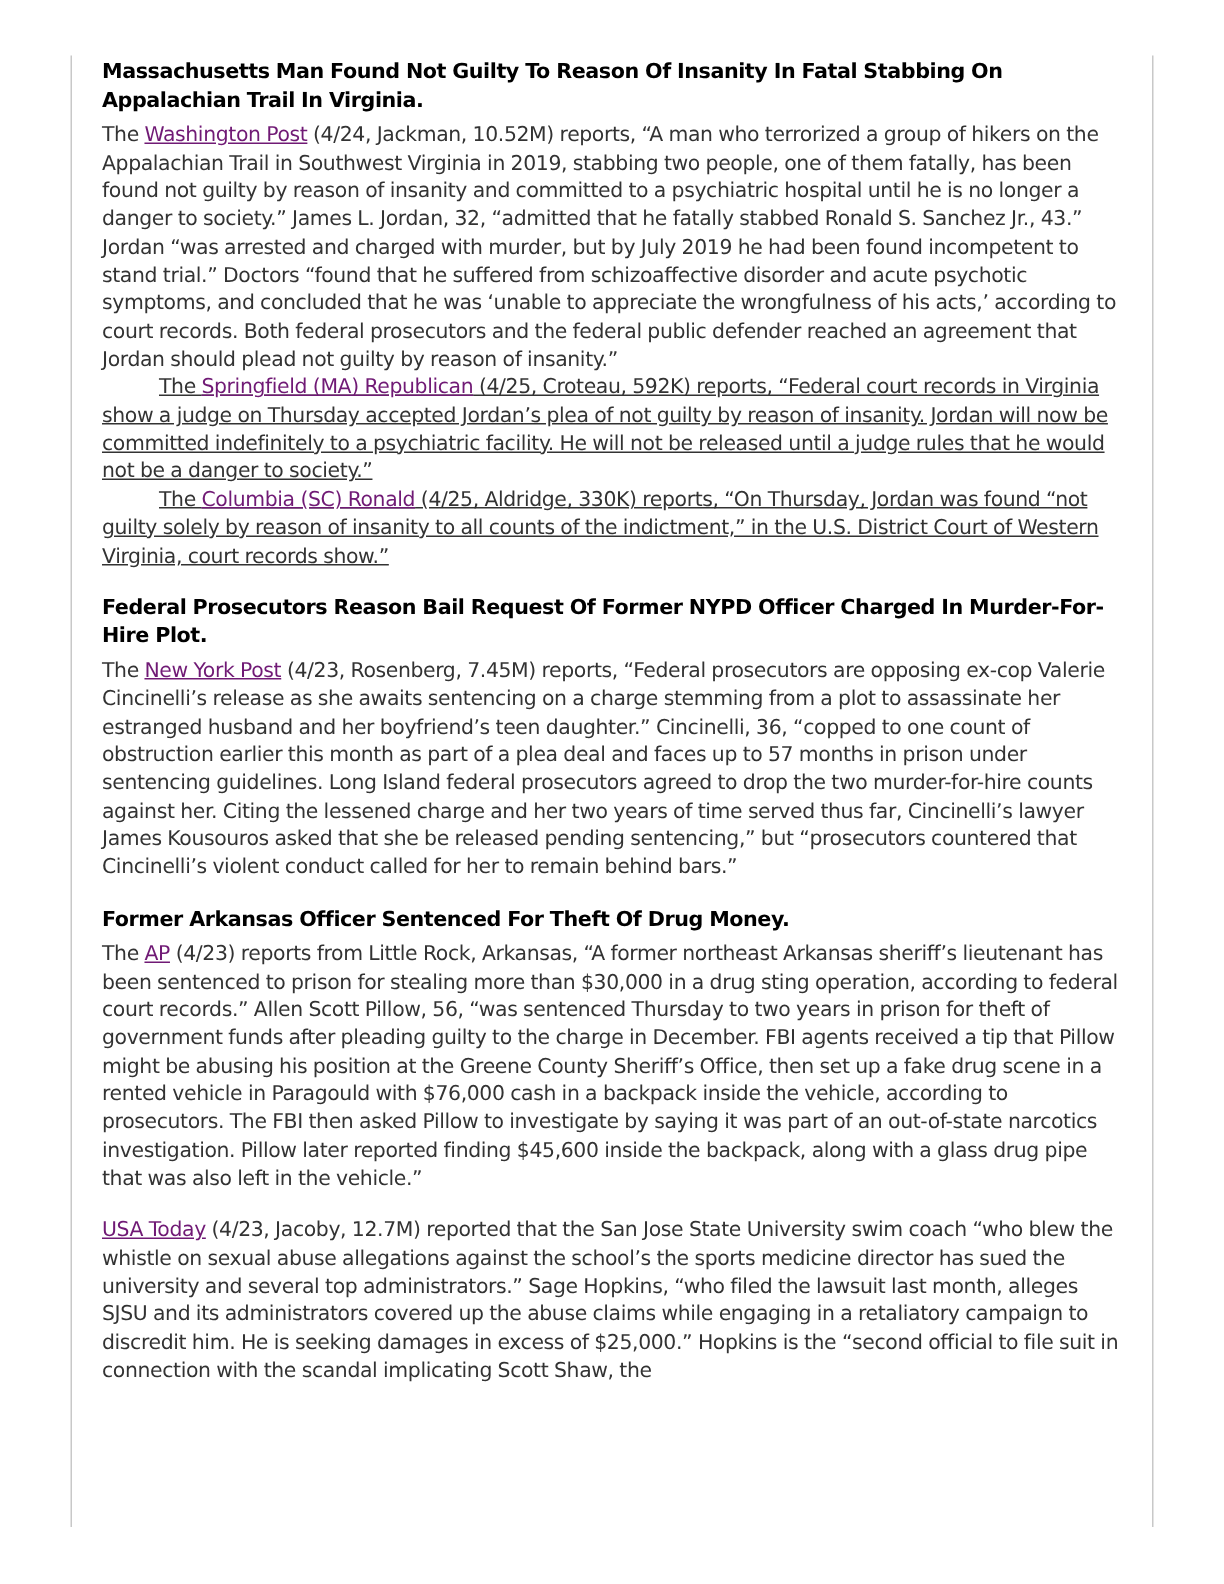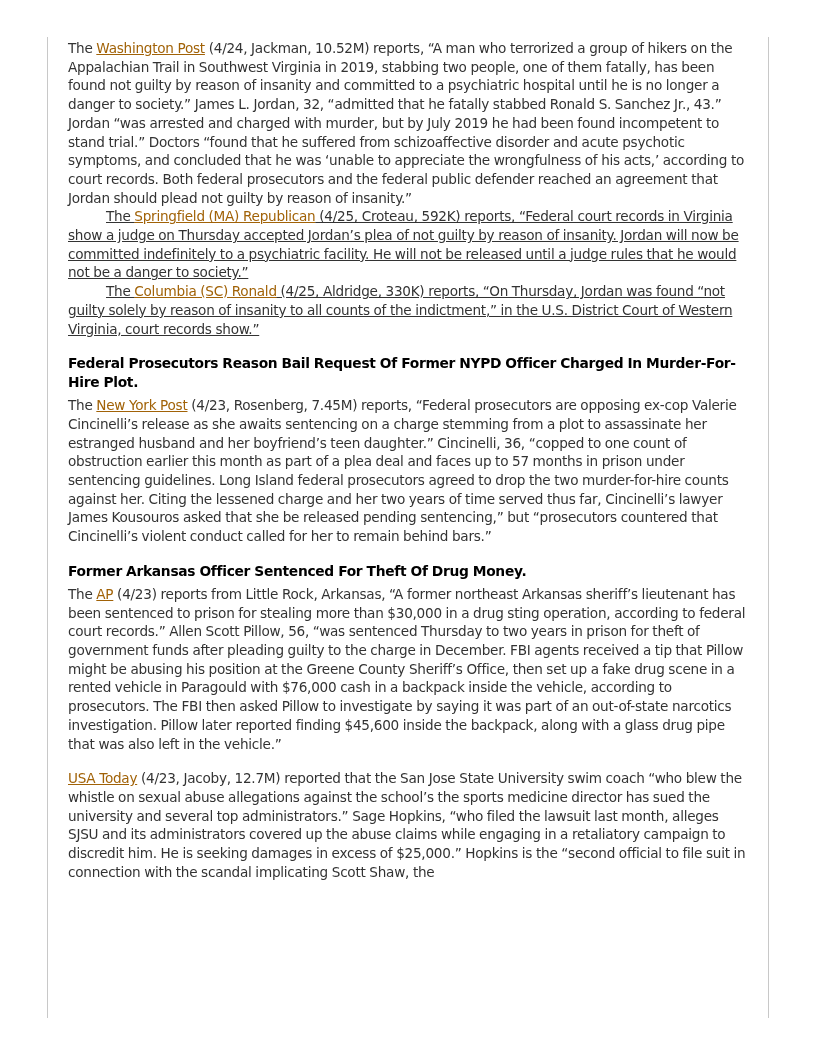--- a/index.html
+++ b/index.html
@@ -47,31 +47,32 @@
     letter-spacing: -0.3px;
   }
   .para {
     margin: 0;
   }
   .para.indent {
     text-indent: 38px;
     text-decoration: underline;
   }
   a.src {
-    color: #a16207;
+    color: #701a75;
     text-decoration: underline;
   }
 </style>
 </head>
 <body>
 
 <div class="frame">
   <div class="content">
 
     <div class="article" style="padding-top:2px;">
+      <div class="headline">Massachusetts Man Found Not Guilty To Reason Of Insanity In Fatal Stabbing On Appalachian Trail In Virginia.</div>
       <p class="para"><span>The </span><a class="src" href="#">Washington Post</a><span> (4/24, Jackman, 10.52M) reports, “A man who terrorized a group of hikers on the Appalachian Trail in Southwest Virginia in 2019, stabbing two people, one of them fatally, has been found not guilty by reason of insanity and committed to a psychiatric hospital until he is no longer a danger to society.” James L. Jordan, 32, “admitted that he fatally stabbed Ronald S. Sanchez Jr., 43.” Jordan “was arrested and charged with murder, but by July 2019 he had been found incompetent to stand trial.” Doctors “found that he suffered from schizoaffective disorder and acute psychotic symptoms, and concluded that he was ‘unable to appreciate the wrongfulness of his acts,’ according to court records. Both federal prosecutors and the federal public defender reached an agreement that Jordan should plead not guilty by reason of insanity.”</span></p>
       <p class="para indent"><span>The </span><a class="src" href="#">Springfield (MA) Republican</a><span> (4/25, Croteau, 592K) reports, “Federal court records in Virginia show a judge on Thursday accepted Jordan’s plea of not guilty by reason of insanity. Jordan will now be committed indefinitely to a psychiatric facility. He will not be released until a judge rules that he would not be a danger to society.”</span></p>
       <p class="para indent"><span>The </span><a class="src" href="#">Columbia (SC) Ronald</a><span> (4/25, Aldridge, 330K) reports, “On Thursday, Jordan was found “not guilty solely by reason of insanity to all counts of the indictment,” in the U.S. District Court of Western Virginia, court records show.”</span></p>
     </div>
 
     <div class="article">
       <div class="headline">Federal Prosecutors Reason Bail Request Of Former NYPD Officer Charged In Murder-For-Hire Plot.</div>
       <p class="para"><span>The </span><a class="src" href="#">New York Post</a><span> (4/23, Rosenberg, 7.45M) reports, “Federal prosecutors are opposing ex-cop Valerie Cincinelli’s release as she awaits sentencing on a charge stemming from a plot to assassinate her estranged husband and her boyfriend’s teen daughter.” Cincinelli, 36, “copped to one count of obstruction earlier this month as part of a plea deal and faces up to 57 months in prison under sentencing guidelines. Long Island federal prosecutors agreed to drop the two murder-for-hire counts against her. Citing the lessened charge and her two years of time served thus far, Cincinelli’s lawyer James Kousouros asked that she be released pending sentencing,” but “prosecutors countered that Cincinelli’s violent conduct called for her to remain behind bars.”</span></p>
     </div>
 

